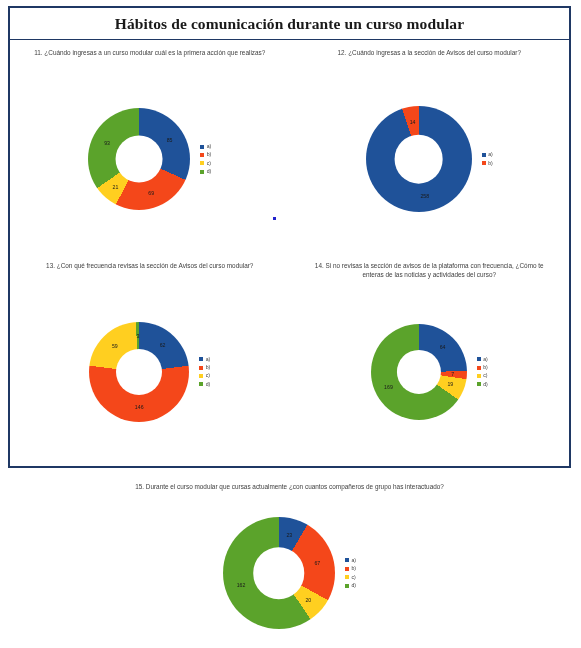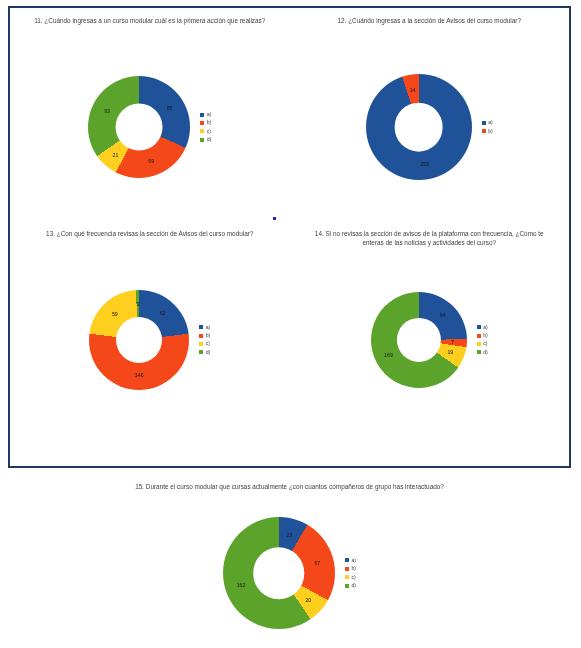--- a/index.html
+++ b/index.html
@@ -109,20 +109,23 @@
     background:#2222cc;
   }
 </style>
 </head>
 <body>
 
 <div class="page">
 
   <div class="frame">
 
+    <div class="title-bar">
+      <h1>Hábitos de comunicación durante un curso modular</h1>
+    </div>
 
     <div class="grid">
 
       <div class="cell">
         <div class="q-title">11. ¿Cuándo ingresas a un curso modular cuál es la primera acción que realizas?</div>
         <div class="chart-row">
           <div class="donut-wrap" style="width: 102px; height: 102px;">
               <div class="donut" style="width: 102px; height: 102px; background: conic-gradient(rgb(31, 82, 153) 0deg, rgb(31, 82, 153) 114.179deg, rgb(244, 71, 26) 114.179deg, rgb(244, 71, 26) 206.866deg, rgb(255, 207, 32) 206.866deg, rgb(255, 207, 32) 235.075deg, rgb(91, 163, 43) 235.075deg, rgb(91, 163, 43) 360deg);">
                 <div class="hole" style="width: 46.92px; height: 46.92px;"></div>
               </div>

